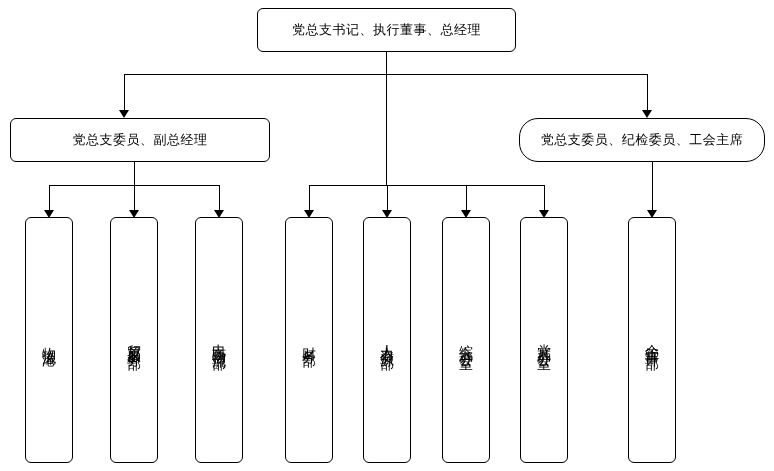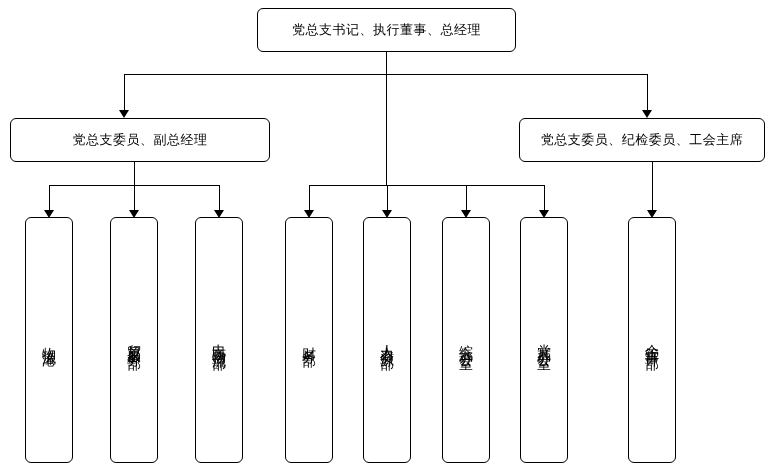--- a/index.html
+++ b/index.html
@@ -90,21 +90,21 @@
 
   <div class="connector v-line" style="left:647px; top:74px; height:36px;"></div>
   <div class="arrow" style="left:642px; top:110px;"></div>
 
   <div class="connector v-line" style="left:386px; top:74px; height:111px;"></div>
 
   <div class="node mid" style="left:10px; top:118px; width:260px; height:44px;">
     <span>党总支委员、副总经理</span>
   </div>
 
-  <div class="node mid" style="left:519px; top:118px; width:246px; height:44px;">
+  <div class="node mid" style="left:519px; top:118px; width:246px; height:44px;border-radius:19px;">
     <span>党总支委员、纪检委员、工会主席</span>
   </div>
 
   <div class="connector v-line" style="left:134px; top:162px; height:23px;"></div>
   <div class="connector h-line" style="left:49px; top:185px; width:170px;"></div>
   <div class="connector v-line" style="left:49px; top:185px; height:25px;"></div>
   <div class="arrow" style="left:44px; top:210px;"></div>
   <div class="connector v-line" style="left:134px; top:185px; height:25px;"></div>
   <div class="arrow" style="left:129px; top:210px;"></div>
   <div class="connector v-line" style="left:219px; top:185px; height:25px;"></div>

